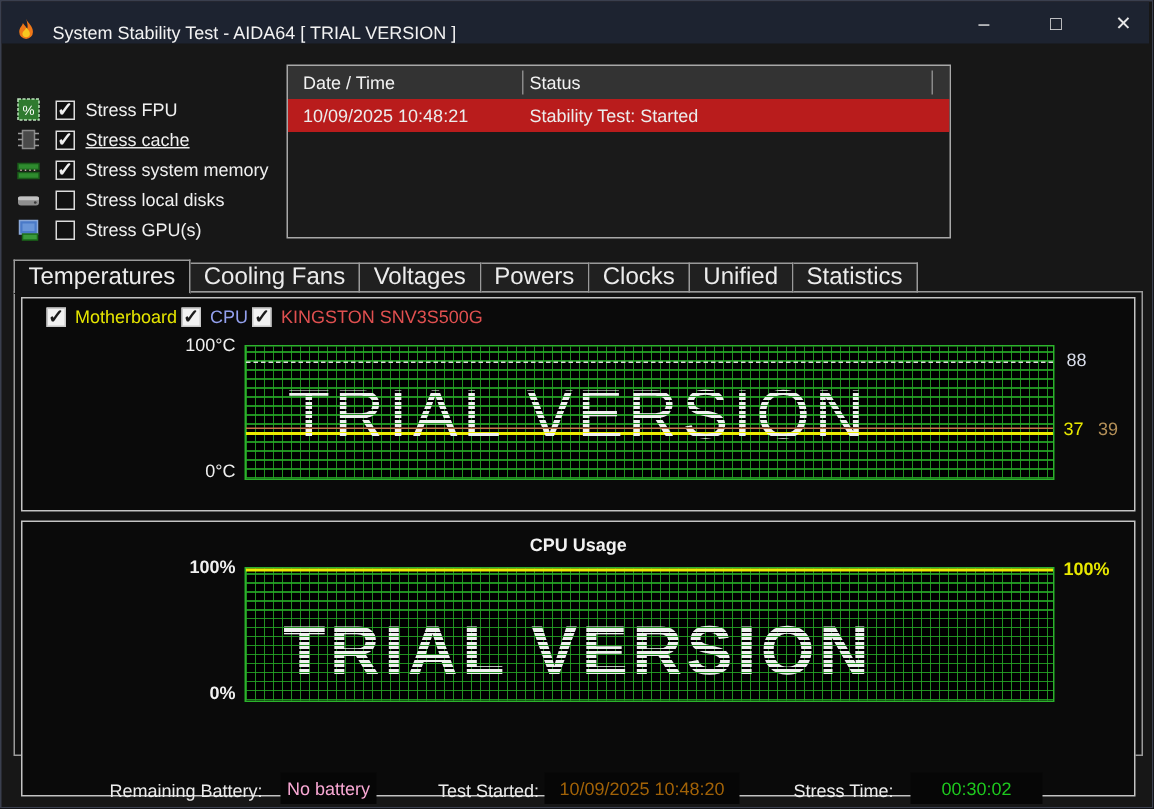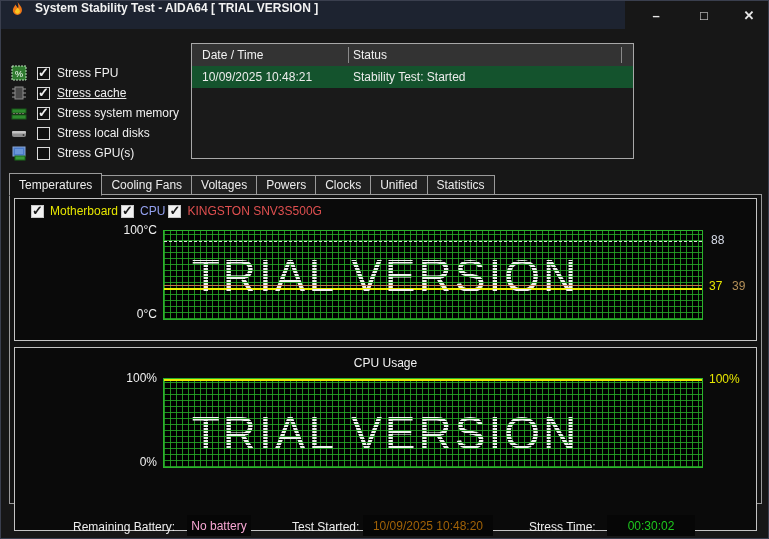--- a/index.html
+++ b/index.html
@@ -3,50 +3,50 @@
 <meta charset="utf-8">
 <style>
   * { margin:0; padding:0; box-sizing:border-box; }
   html,body { background:#000; }
   #window {
     position:relative; width:769px; height:539px; overflow:hidden;
     background:#171717; font-family:"Liberation Sans", sans-serif; color:#e8e8e8;
     border:1px solid #3a3f4e;
   }
   
-  .titlebar { position:absolute; left:0; top:0; width:624px; height:28px; background:#1d2330; display:flex; align-items:flex-start;font-weight:bold; }
+  .titlebar { position:absolute; left:0; top:0; width:765px; height:28px; background:#1d2330; display:flex; align-items:flex-end; }
   .flame { margin-left:8px; width:17px; height:17px; }
   .title-text { margin-left:9px; font-size:12px; color:#f2f2f2; }
   .win-btn { position:absolute; top:0; width:34px; height:28px; display:flex; align-items:center; justify-content:center; color:#e8e8e8; font-size:13px; cursor:default; }
   .btn-min { left:638px; } .btn-max { left:686px; } .btn-close { left:731px; }
   
   .stress-row { position:absolute; left:10px; height:16px; display:flex; align-items:center; }
   .stress-row .s-icon { width:16px; height:16px; }
   .cb { width:13px; height:13px; border:1px solid #dcdcdc; background:#111; position:relative; margin-left:10px; flex:0 0 13px; }
   .cb.checked::after { content:"\2713"; position:absolute; left:0px; top:-3px; font-size:13px; font-weight:bold; color:#f0f0f0; }
   .stress-label { margin-left:7px; font-size:12px; color:#f0f0f0; white-space:nowrap; }
   
   .log { position:absolute; left:190px; top:42px; width:443px; height:116px; border:1px solid #a8a8a8; background:#1a1a1a; overflow:hidden; }
   .log-header { position:relative; height:22px; background:#333; display:flex; align-items:center; font-size:12px; color:#f2f2f2; }
   .log-h1 { padding-left:10px; width:157px; }
   .log-h2 { padding-left:4px; }
   .log-div1, .log-div2 { position:absolute; top:3px; height:16px; width:1px; background:#8a8a8a; }
   .log-div1 { left:156px; } .log-div2 { left:429px; }
-  .log-row { height:22px; background:#14532d; display:flex; align-items:center; font-size:12px; color:#ececec; }
+  .log-row { height:22px; background:#b91c1c; display:flex; align-items:center; font-size:12px; color:#ececec; }
   .log-c1 { padding-left:10px; width:157px; } .log-c2 { padding-left:4px; }
   
   .tabs { position:absolute; left:8px; top:171px; height:23px; display:flex; align-items:flex-end; z-index:3; }
-  .tab { height:20px; padding:0 9px; display:flex; align-items:center; border:1px solid #9a9a9a; border-left-width:0; background:#202020; font-size:12px; color:#ececec; }
+  .tab { height:20px; padding:0 9px; display:flex; align-items:center; border:1px solid #9a9a9a; border-left-width:0; background:#202020; font-size:16px; color:#ececec; }
   .tab:first-child { border-left-width:1px; }
   .tab.active { height:23px; background:#121212; border-left-width:1px; border-bottom:1px solid #121212; margin-bottom:-1px; position:relative; z-index:4; }
   .tabpanel { position:absolute; left:8px; top:193px; width:753px; height:310px; border:1px solid #9a9a9a; background:#121212; }
   
   .chart-panel { position:absolute; left:4px; width:743px; border:1px solid #c4c4c4; background:#0a0a0a; }
   .temp-panel { top:3px; height:143px; }
-  .usage-panel { top:152px; height:184px; }
+  .usage-panel { top:152px; height:184px;font-weight:bold; }
   .legend { position:absolute; left:16px; top:5px; width:100%; display:flex; justify-content:flex-start; gap:3px; }
   .legend-item { display:flex; align-items:center; }
   .lcb { width:13px; height:13px; border:1px solid #c8c8c8; background:#f2f2f2; position:relative; flex:0 0 13px; }
   .lcb.checked::after { content:"\2713"; position:absolute; left:0px; top:-3px; font-size:13px; font-weight:bold; color:#1a1a1a; }
   .legend-label { margin-left:6px; font-size:12px; }
   .panel-title { position:absolute; left:0; top:8px; width:100%; text-align:center; font-size:12px; color:#f2f2f2; }
   .grid { position:absolute; left:148px; width:540px; height:90px; background-color:#000;
     background-image:
       repeating-linear-gradient(90deg, rgba(38,168,38,.85) 0 1px, transparent 1px 6px),
       repeating-linear-gradient(0deg, rgba(38,168,38,.85) 0 1px, transparent 1px 6px);

